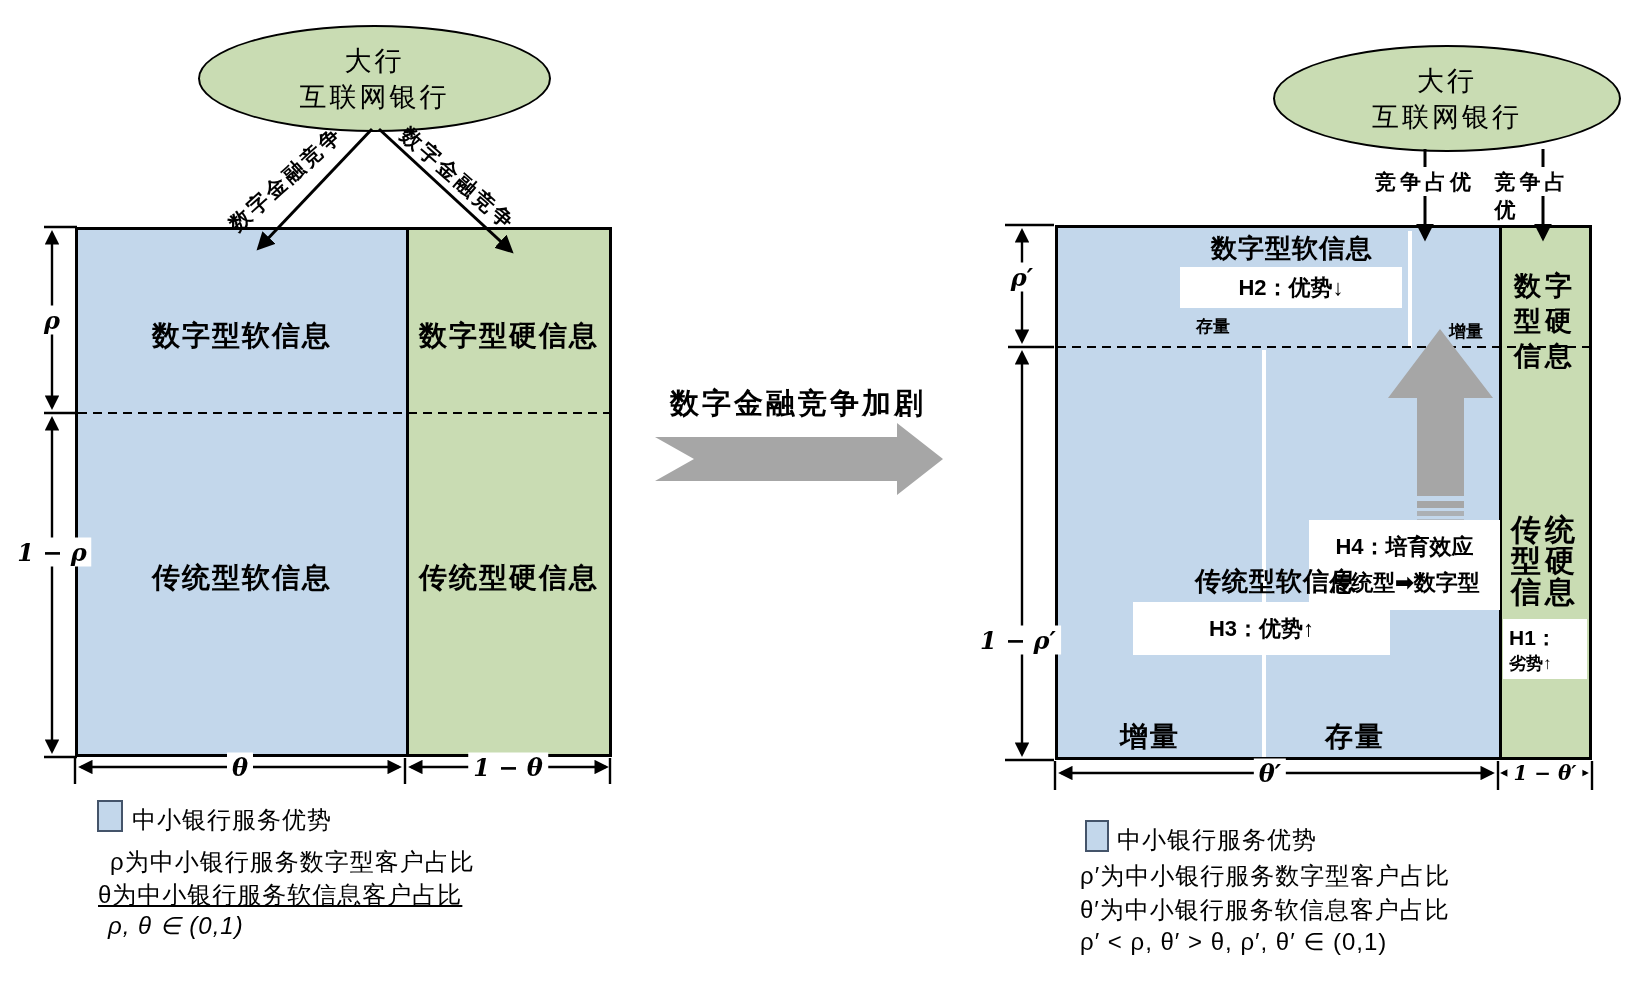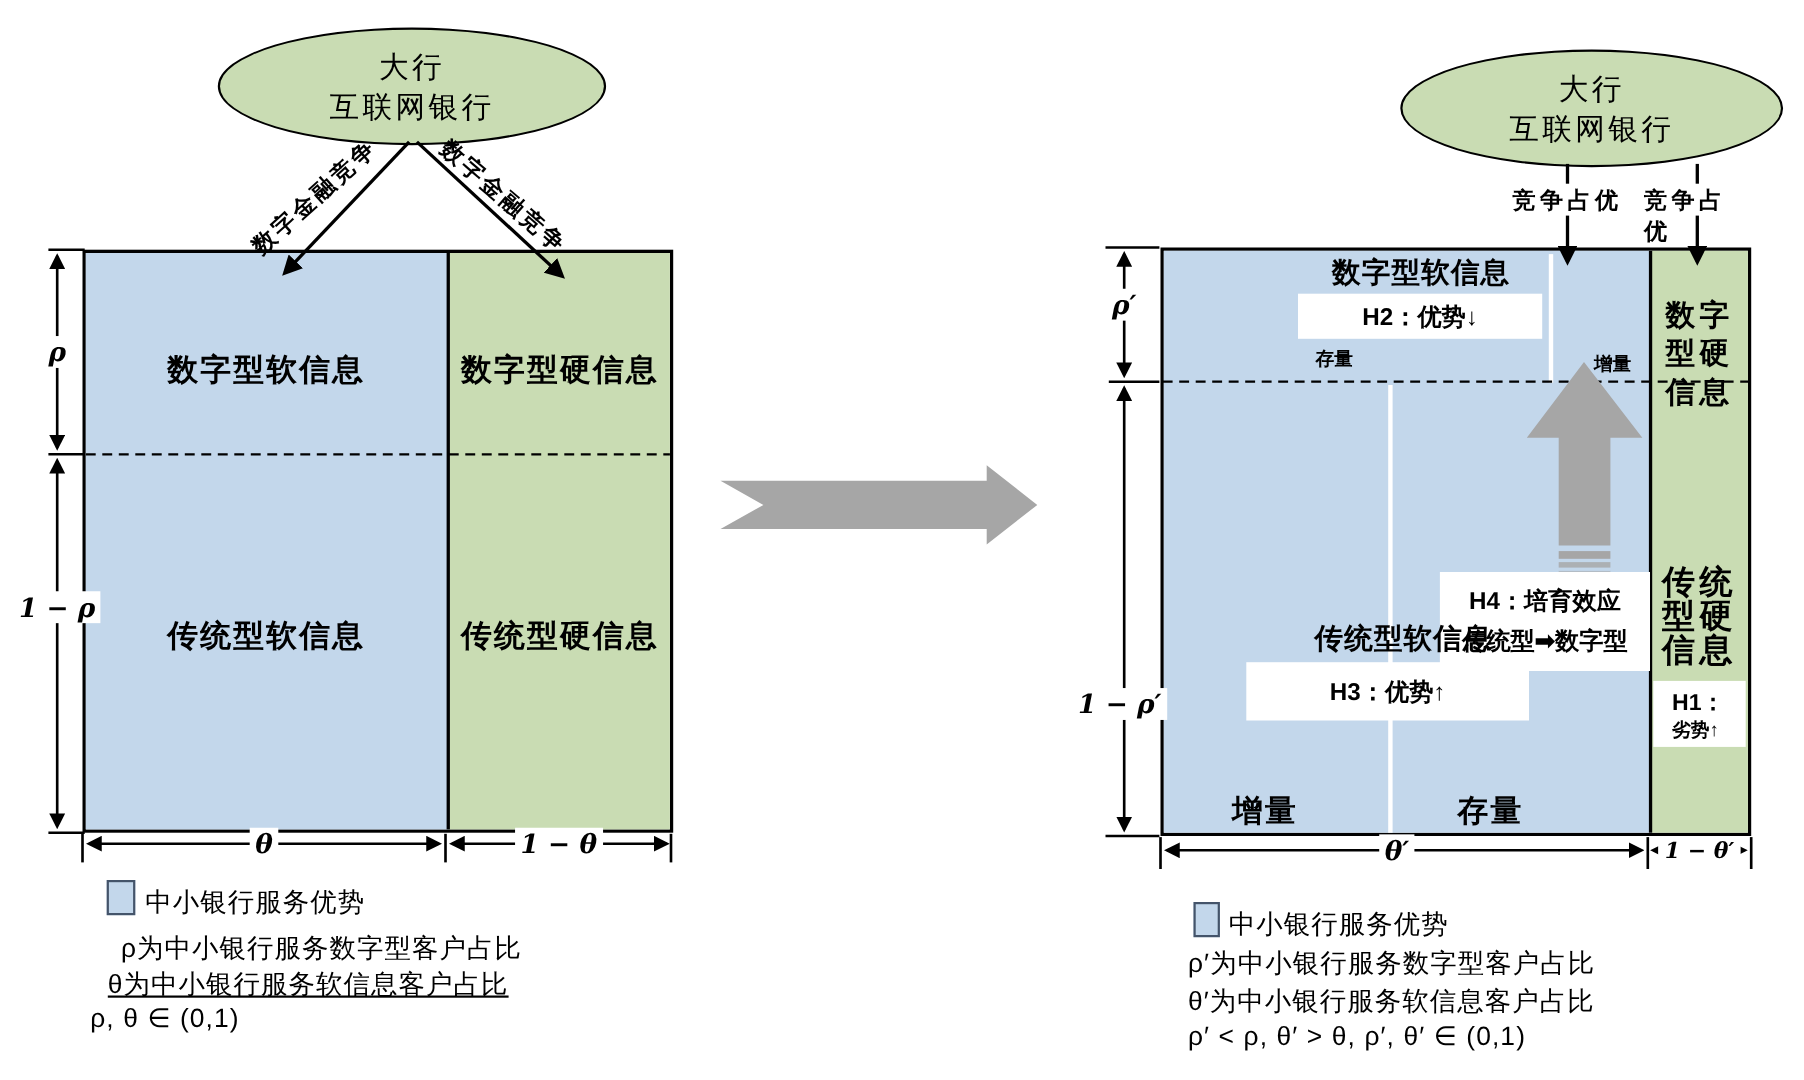--- a/index.html
+++ b/index.html
@@ -59,22 +59,23 @@
 
   <div class="lbl ctr math" style="left:52px;top:320px;">ρ</div>
   <div class="lbl ctr math" style="left:52px;top:552px;font-style:italic;">1 − ρ</div>
   <div class="lbl ctr math" style="left:240px;top:767px;">θ</div>
   <div class="lbl ctr math" style="left:508px;top:767px;">1 − θ</div>
 
   <div class="legend-swatch" style="left:97px;top:800px;width:26px;height:32px;background:#c3d7eb;"></div>
   <div class="legend-text" style="left:132px;top:804px;">中小银行服务优势</div>
   <div class="note" style="left:110px;top:846px;">ρ为中小银行服务数字型客户占比</div>
   <div class="note" style="left:98px;top:879px;text-decoration:underline;">θ为中小银行服务软信息客户占比</div>
-  <div class="note" style="left:82px;top:912px;">ρ, θ ∈ (0,1)</div>
+  <div class="note" style="left:108px;top:912px;font-style:italic;">ρ, θ ∈ (0,1)</div>
 
+  <div class="lbl ctr" style="left:798px;top:404px;font-weight:bold;font-size:29px;letter-spacing:3px;">数字金融竞争加剧</div>
 
   <div class="ellipse" style="left:1273px;top:45px;width:344px;height:103px;background:#c9dcb3;">
     <div>大行</div>
     <div>互联网银行</div>
   </div>
 
   <div class="comp" style="left:1425px;top:168px;">竞争占优</div>
   <div class="comp" style="left:1543px;top:168px;">竞争占优</div>
 
   <div class="sq" style="left:1055px;top:225px;width:537px;height:535px;">
@@ -108,21 +109,21 @@
     <div>H3：优势↑</div>
   </div>
   <div class="lbl ctr cjk-title" style="left:1150px;top:737px;">增量</div>
   <div class="lbl ctr cjk-title" style="left:1355px;top:737px;">存量</div>
 
   <div class="gcol" style="left:1498px;top:514px;width:94px;font-size:30px;line-height:31px;">
     <div>传统</div>
     <div>型硬</div>
     <div>信息</div>
   </div>
-  <div class="whitebox" style="left:1503px;top:619px;width:84px;height:60px;align-items:flex-start;padding-left:17px;box-sizing:border-box;">
+  <div class="whitebox" style="left:1503px;top:619px;width:84px;height:60px;align-items:flex-start;padding-left:6px;box-sizing:border-box;">
     <div style="font-size:21px;">H1：</div>
     <div style="font-size:17px;">劣势↑</div>
   </div>
 
   <div class="lbl ctr math" style="left:1022px;top:277px;">ρ′</div>
   <div class="lbl ctr math" style="left:1018px;top:640px;">1 − ρ′</div>
   <div class="lbl ctr math" style="left:1270px;top:773px;">θ′</div>
   <div class="lbl ctr math" style="left:1545px;top:773px;font-size:20px;padding:0 6px;">1 − θ′</div>
 
   <div class="legend-swatch" style="left:1085px;top:820px;width:24px;height:32px;background:#c3d7eb;"></div>

